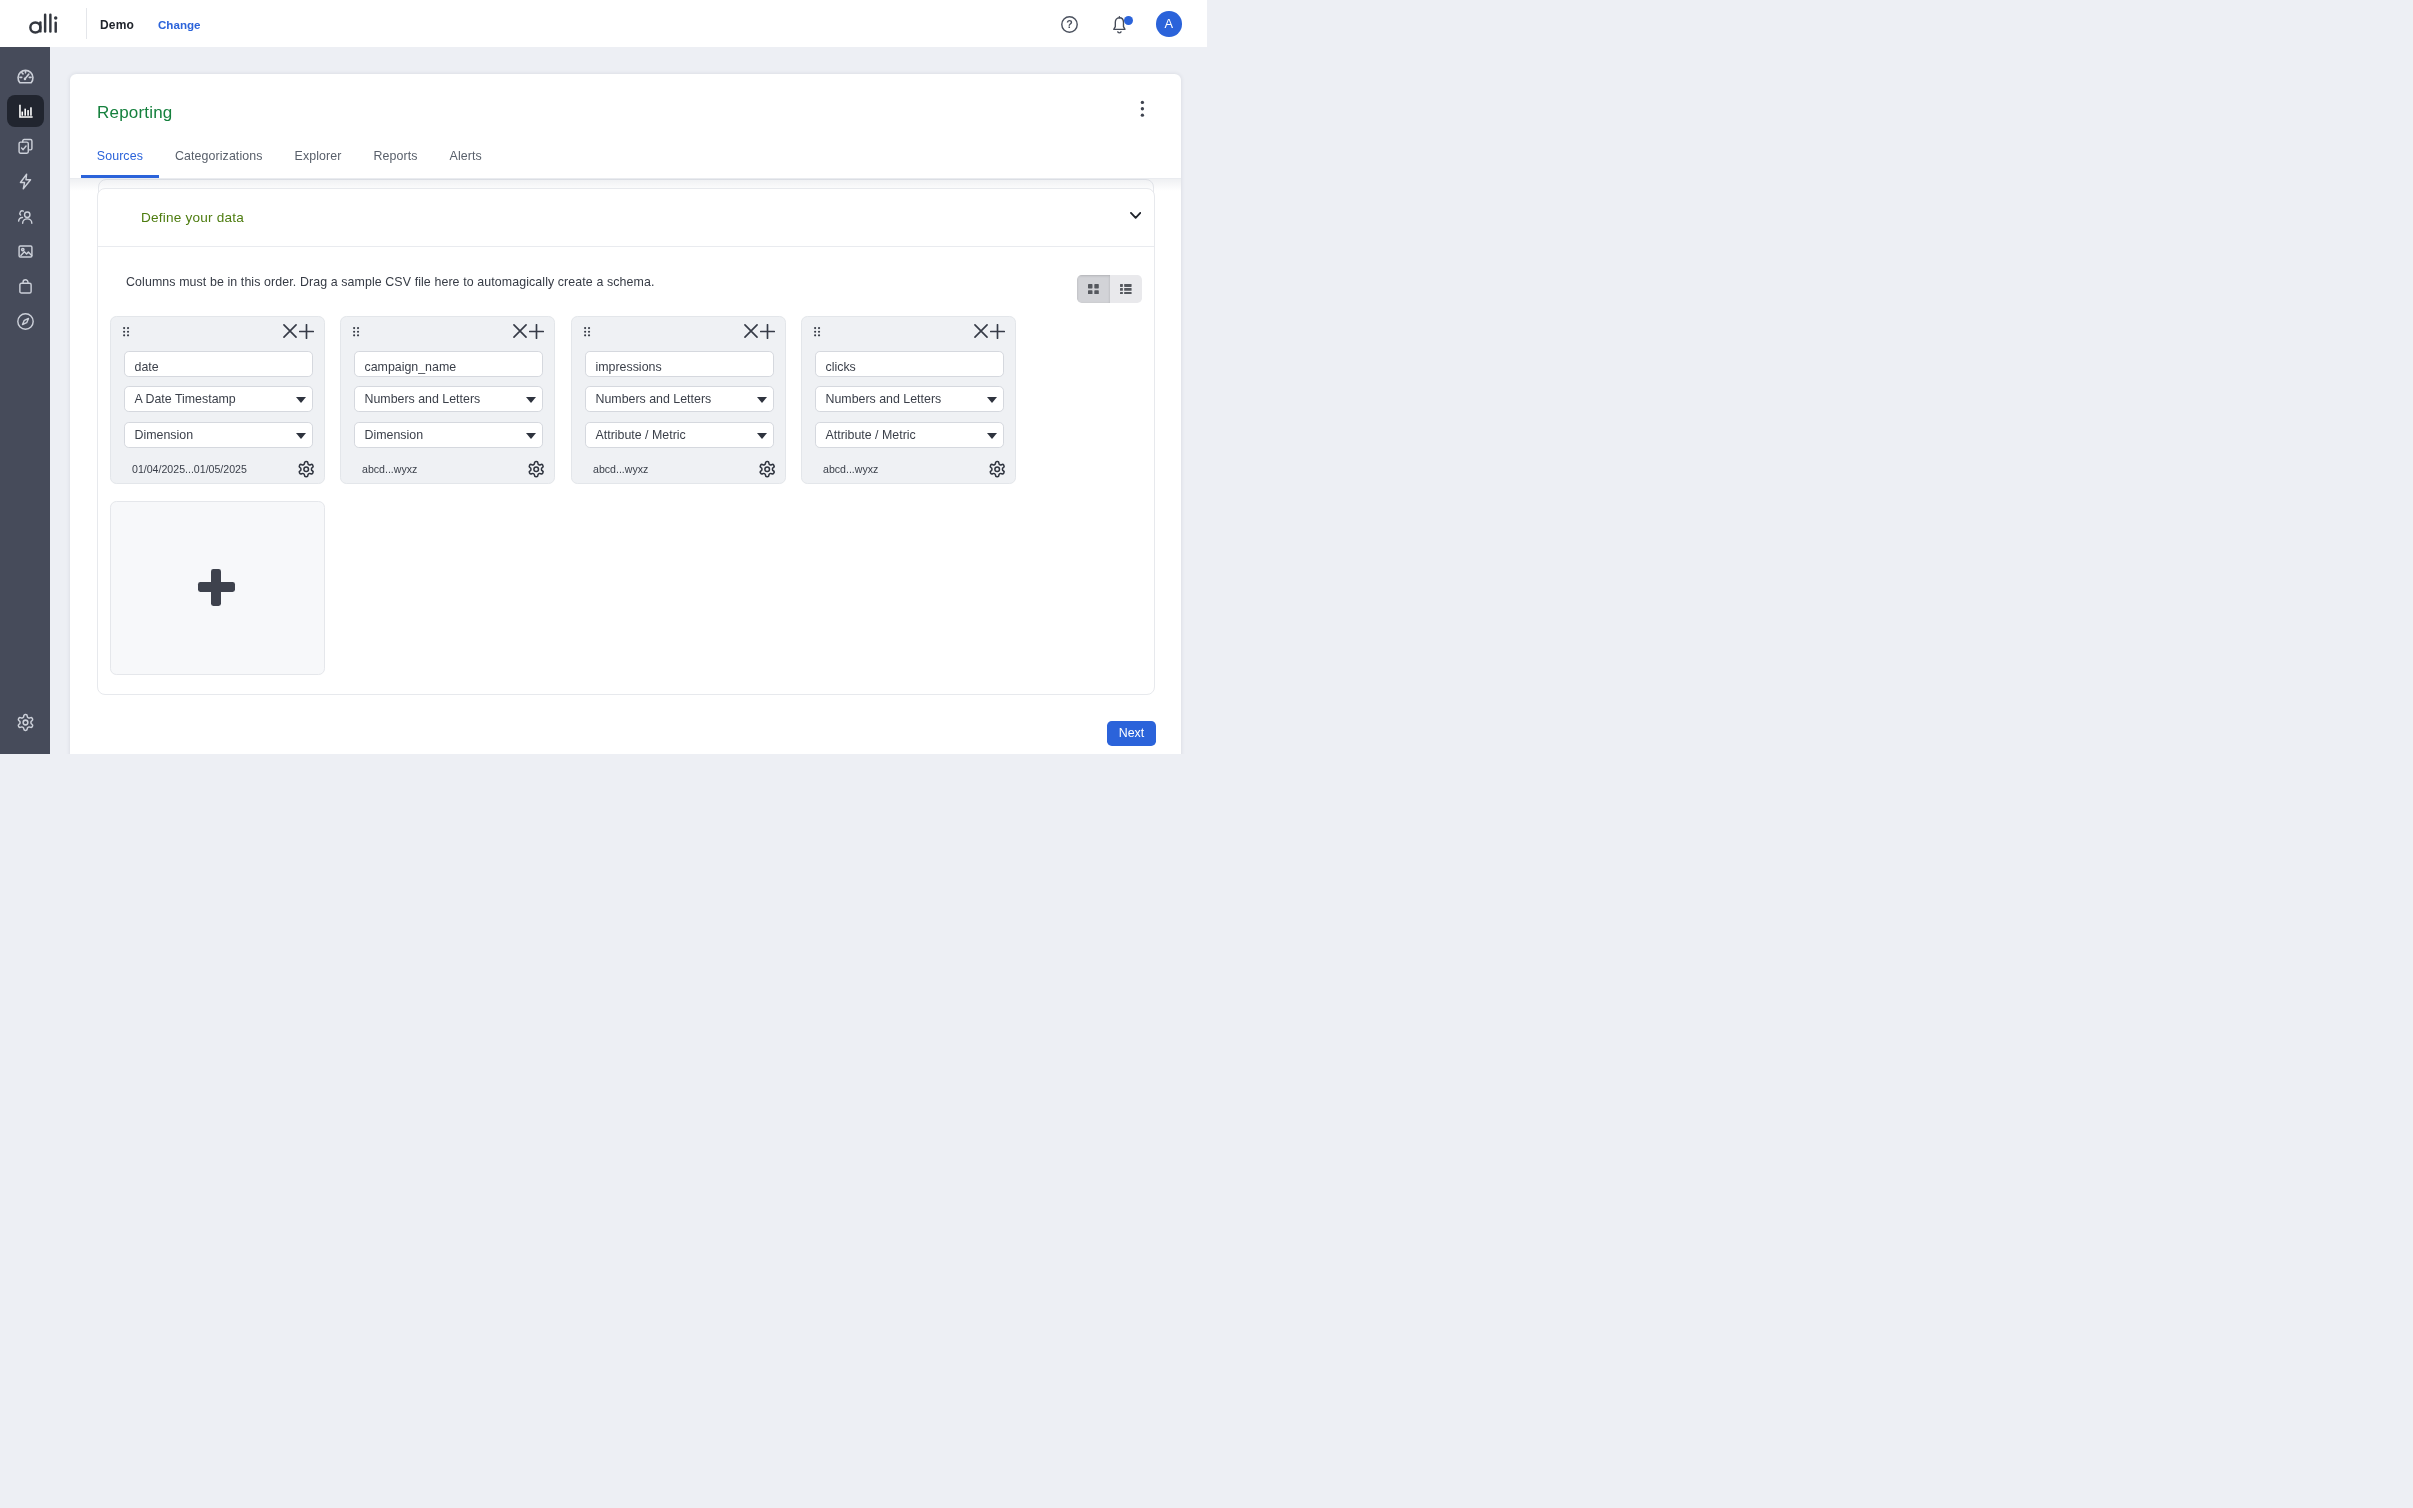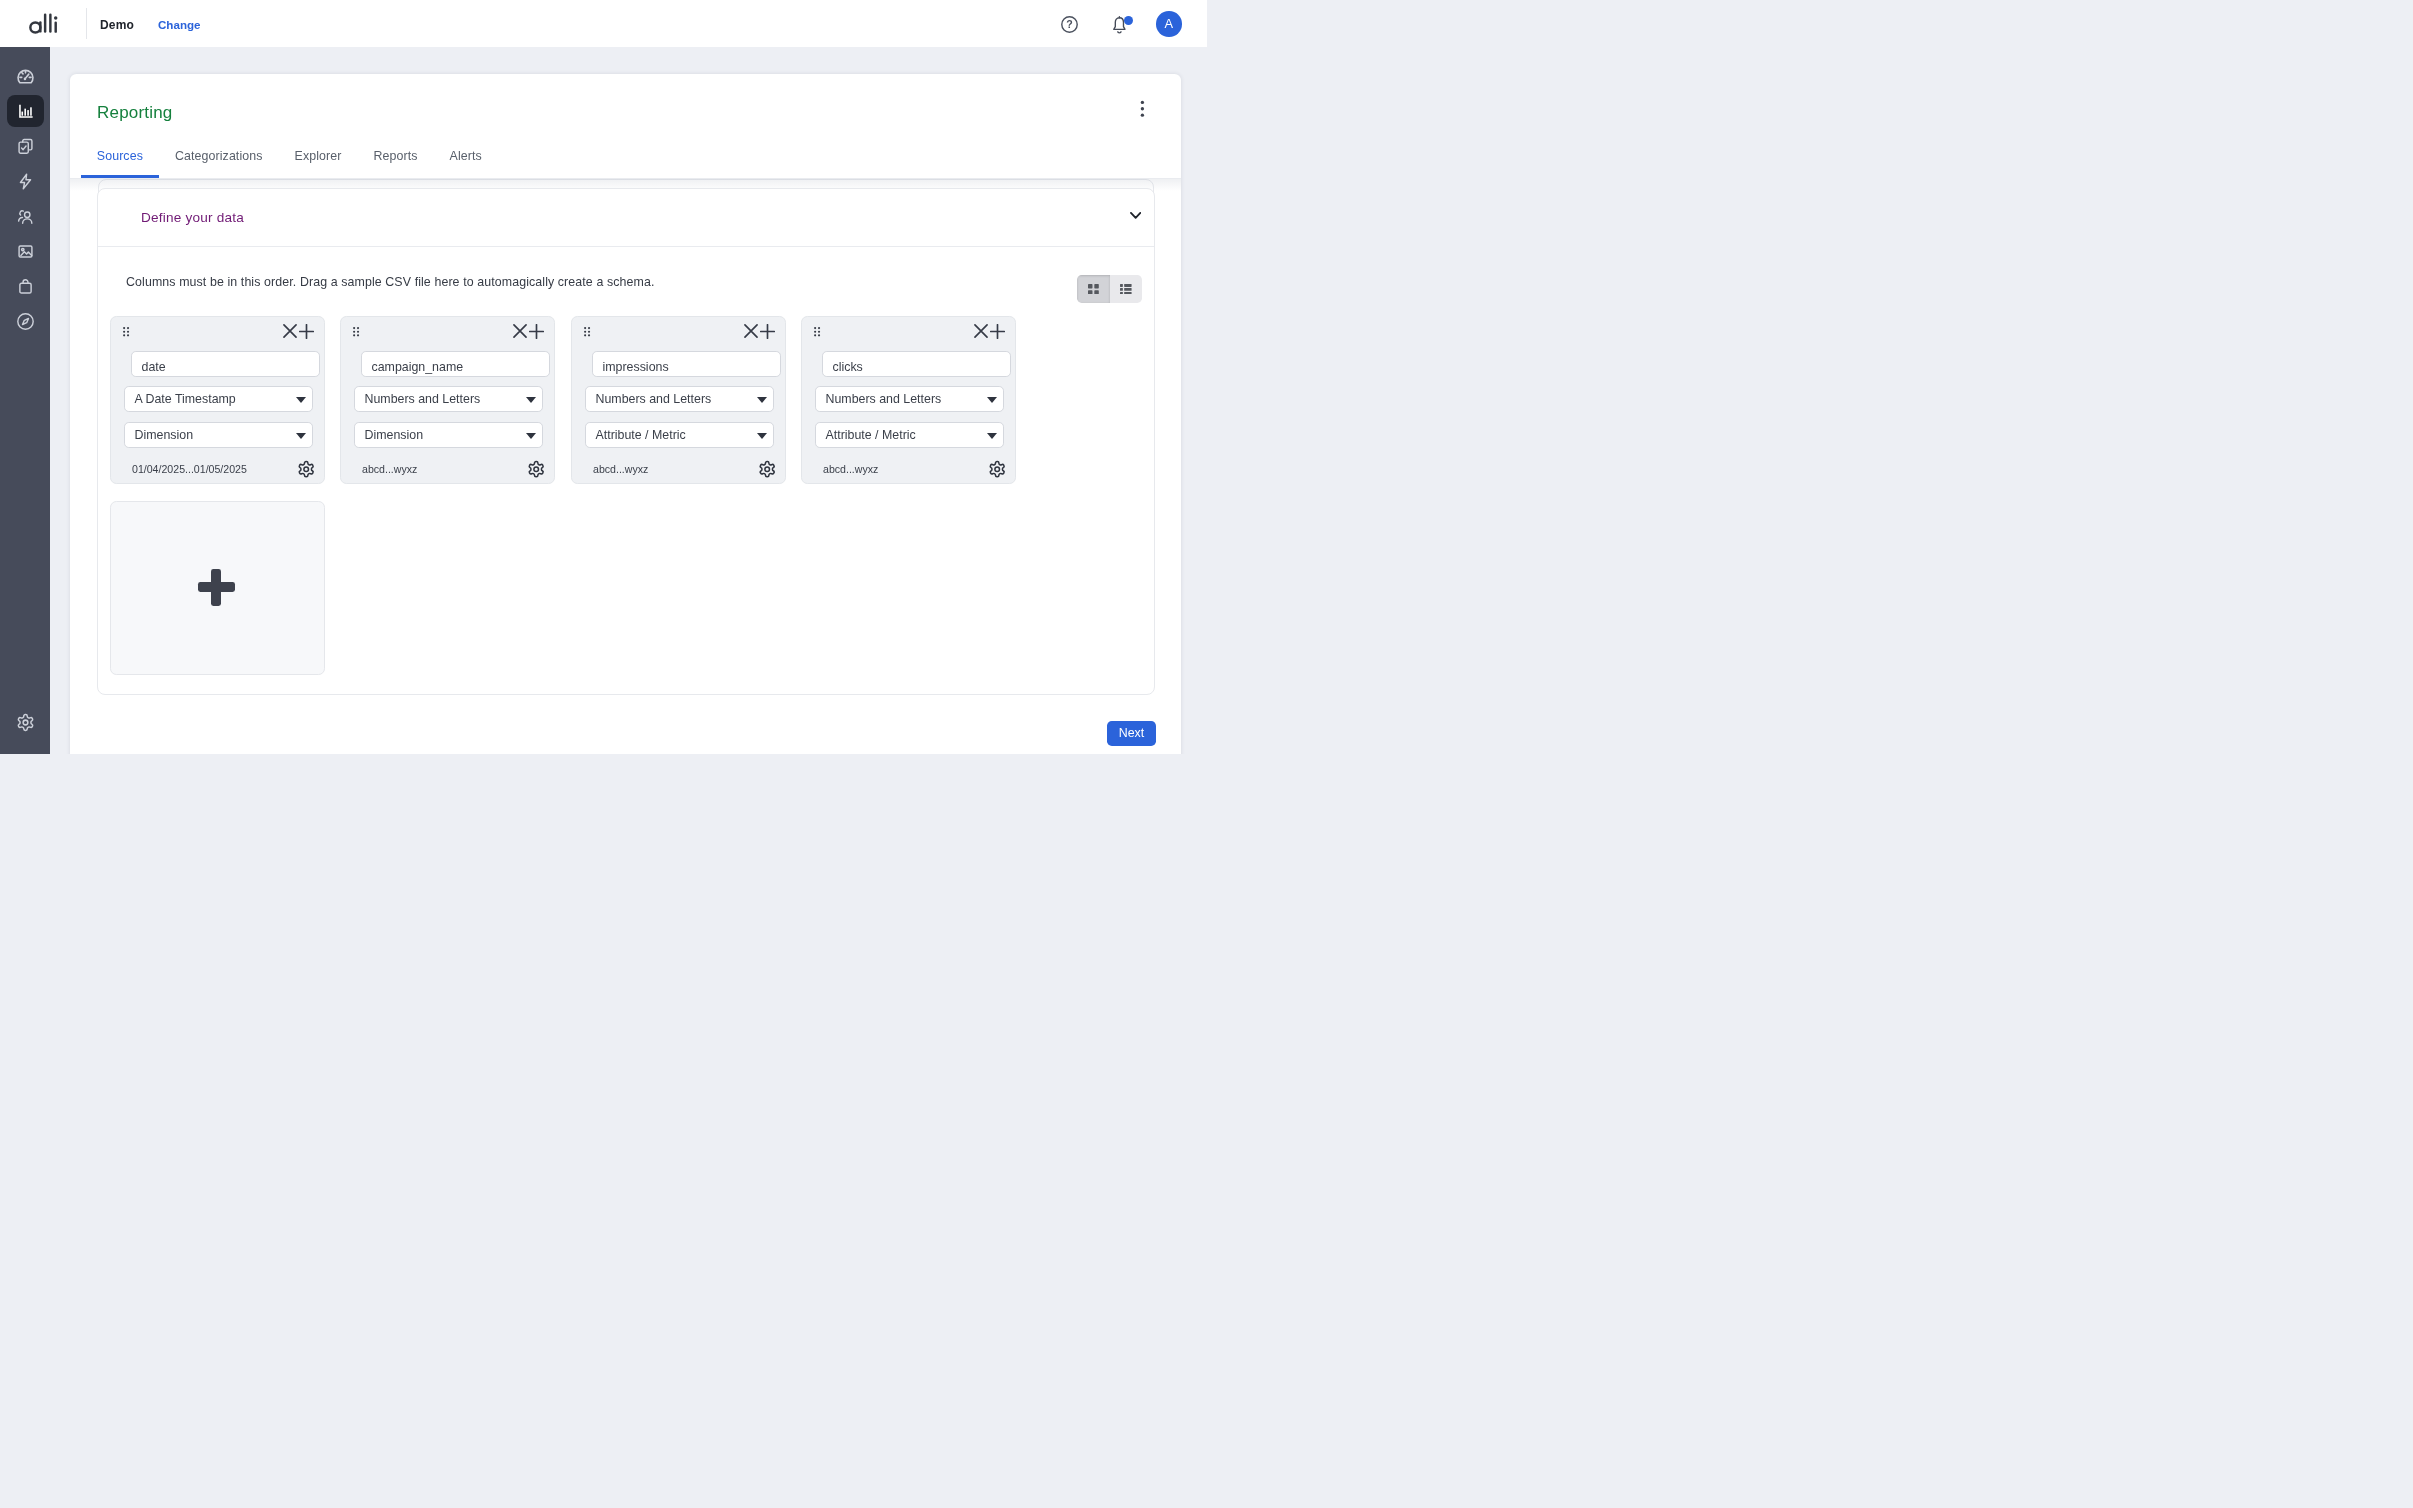--- a/index.html
+++ b/index.html
@@ -29,31 +29,31 @@
   .tab.on:after { content:""; position:absolute; left:0; right:0; bottom:0; height:2.4px; background:#2b63da; }
   .headerblock { position:absolute; left:0; top:0; width:100%; height:105px; border-bottom:0.8px solid #e9ebef; }
 
   
   .peek { position:absolute; left:28px; top:105px; width:1056px; height:21px; background:#fff; border:0.8px solid #e7e9ed; border-radius:8px 8px 0 0; }
   .fade { position:absolute; left:0; top:105px; width:100%; height:12px; background:linear-gradient(to bottom, rgba(130,140,160,.13), rgba(130,140,160,0)); }
 
   
   .define { position:absolute; left:97px; top:188px; width:1058px; height:507px; background:#fff; border:0.8px solid #e7e9ed; border-radius:8px; z-index:6; }
   .define-head { position:absolute; left:0; top:0; width:100%; height:58px; border-bottom:0.8px solid #e9ebef; }
-  .define-title { position:absolute; left:43px; top:21px; font-size:13.6px; color:#701a75; letter-spacing:0.2px; }
+  .define-title { position:absolute; left:43px; top:21px; font-size:13.6px; color:#4d7c0f; letter-spacing:0.2px; }
   .columns-note { position:absolute; left:28px; top:86px; font-size:12.4px; color:#363b45; letter-spacing:0.1px; }
   .toggle { position:absolute; right:12px; top:86px; width:65px; height:28px; border-radius:4.8px; overflow:hidden; display:flex; }
   .tbtn { width:33px; height:28px; display:flex; align-items:center; justify-content:center; }
   .tbtn.on { background:#d2d3d7; box-shadow:inset 0 0.8px 2.4px rgba(0,0,0,.18); }
   .tbtn.off { background:#e9e9ec; }
 
   
   .colcard { position:absolute; width:215px; height:168px; background:#eff1f4; border:0.8px solid #e3e6ea; border-radius:6.4px; }
   .field { position:absolute; left:12.5px; width:189px; height:26px; background:#fff; border:0.8px solid #d5d8de; border-radius:4.8px; font-size:12.4px; color:#3a3f49; line-height:25px; padding-left:10px; white-space:nowrap; }
-  .field.inp { line-height:30px;margin-left:7px; }
+  .field.inp { line-height:30px; }
   .caret { position:absolute; right:5.6px; top:9.6px; width:0; height:0; border-left:5.1px solid transparent; border-right:5.1px solid transparent; border-top:6.2px solid #2e333e; }
   .cfoot { position:absolute; left:21px; top:146px; font-size:10.6px; color:#3a3f49; }
   .handle { position:absolute; left:12.3px; top:10.4px; width:6.4px; height:9.6px; }
   .xicon { position:absolute; left:172px; top:7.3px; width:14px; height:14px; }
   .plicon { position:absolute; left:188px; top:6.8px; width:15px; height:15px; }
   .gear { position:absolute; left:186px; top:143px; width:18.4px; height:18.4px; }
 
   .addcard { position:absolute; left:12px; top:312px; width:215px; height:174px; background:#f7f8fa; border:0.8px solid #e5e7eb; border-radius:6.4px; }
   .bigplus { position:absolute; left:87px; top:67px; width:37px; height:37px; }
   .bigplus:before { content:""; position:absolute; left:0; top:13.4px; width:37px; height:10px; background:#3e424d; border-radius:2.4px; }

